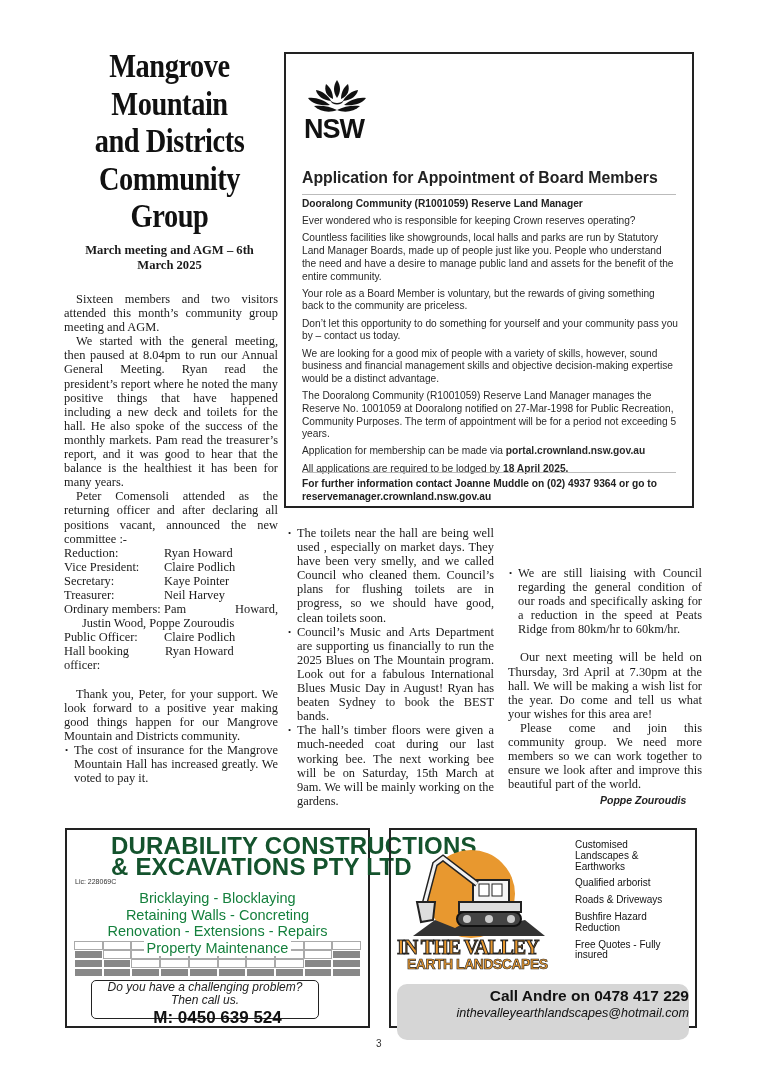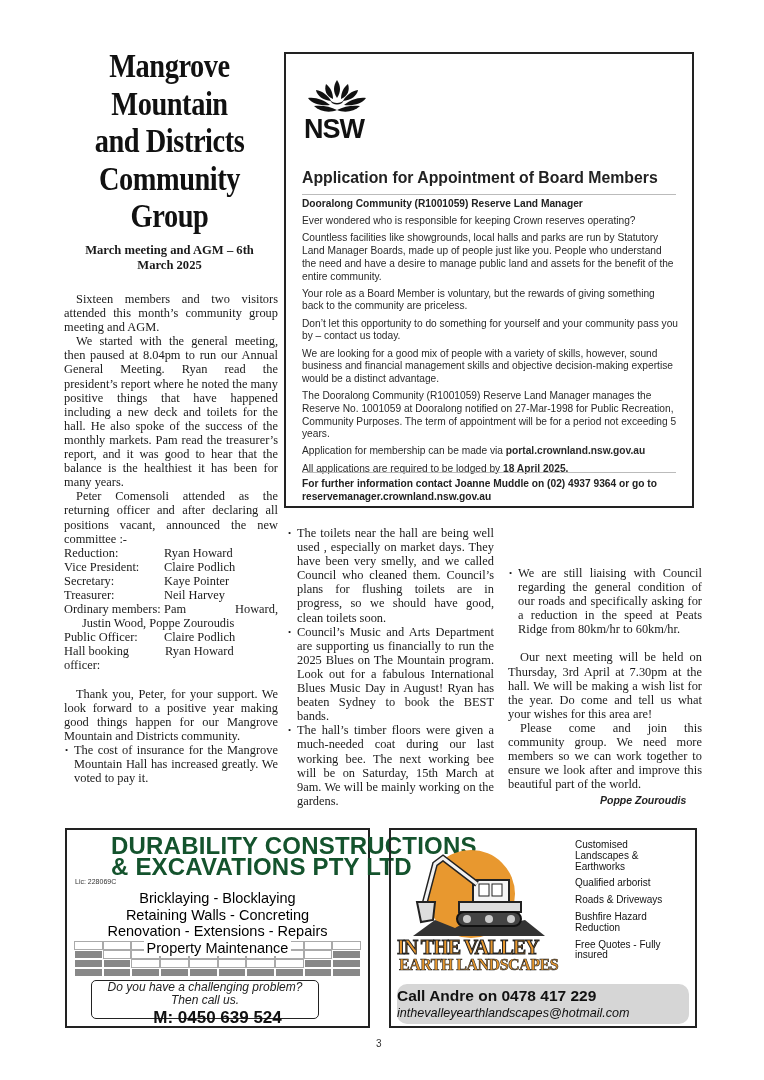--- a/index.html
+++ b/index.html
@@ -30,36 +30,36 @@
   .nsw .body .sub { font-weight: bold; color: #222; }
   .nsw .rule2 { position: absolute; left: 16px; right: 16px; top: 418px; border-top: 1px solid #bbb; }
   .nsw .contact { position: absolute; left: 16px; right: 14px; top: 424px; font-size: 10.2px; line-height: 12.7px; font-weight: bold; color: #222; }
 
   .signature { position: absolute; left: 600px; top: 794px; font-family: "Liberation Sans", sans-serif; font-style: italic; font-weight: bold; font-size: 10.5px; color: #222; }
 
   
   .ad1 { position: absolute; left: 65px; top: 828px; width: 305px; height: 200px; border: 2px solid #222; box-sizing: border-box; font-family: "Liberation Sans", sans-serif; }
   .ad1 .name { position: absolute; left: 8px; top: 5px; font-weight: bold; font-size: 24px; line-height: 21px; color: #14532d; white-space: nowrap; letter-spacing: 0.2px; margin-left: 36px; }
   .ad1 .lic { position: absolute; left: 8px; top: 48px; font-size: 7px; color: #333; }
-  .ad1 .services { position: absolute; left: 0; right: 0; top: 60px; text-align: center; font-size: 14.5px; line-height: 16.5px; color: #000000; z-index: 2; }
+  .ad1 .services { position: absolute; left: 0; right: 0; top: 60px; text-align: center; font-size: 14.5px; line-height: 16.5px; color: #15803d; z-index: 2; }
   .ad1 .services span { background: rgba(255,255,255,0.0); }
   .ad1 .services .pm { display: inline-block; background: #fff; padding: 0 3px; }
   .bricks { position: absolute; left: 7px; top: 111px; width: 287px; height: 36px; z-index: 1; }
   .bricks .brow { display: flex; height: 9px; }
   .bricks .b { flex: 1; border: 1px solid #fff; box-sizing: border-box; background: #888; }
   .bricks .b.w { background: #fff; border-color: #aaa; }
   .ad1 .q { position: absolute; left: 24px; top: 150px; width: 228px; height: 39px; border: 1.5px solid #222; border-radius: 5px; box-sizing: border-box; text-align: center; font-style: italic; font-size: 12px; line-height: 12.5px; color: #222; }
   .ad1 .phone { position: absolute; left: 0; right: 0; top: 178px; text-align: center; font-weight: bold; font-size: 17px; color: #111; }
 
   
   .ad2 { position: absolute; left: 389px; top: 828px; width: 308px; height: 200px; border: 2px solid #222; box-sizing: border-box; font-family: "Liberation Sans", sans-serif; }
   .ad2 .logo { position: absolute; left: 4px; top: 10px; width: 160px; height: 130px; }
   .ad2 .list { position: absolute; left: 184px; top: 10px; font-size: 10px; line-height: 10.8px; color: #111; }
   .ad2 .list div { margin-bottom: 6px; }
-  .ad2 .call { position: absolute; left: 6px; right: 6px; top: 154px; height: 40px; background: #d6d6d6; border-radius: 10px; text-align: left; }
+  .ad2 .call { position: absolute; left: 6px; right: 6px; top: 154px; height: 56px; background: #d6d6d6; border-radius: 10px; text-align: right; }
   .ad2 .call .line1 { font-weight: bold; font-size: 15.5px; color: #111; margin-top: 3px; }
   .ad2 .call .line2 { font-style: italic; font-size: 12.6px; color: #111; margin-top: 1px; }
 
   .pagenum { position: absolute; left: 376px; top: 1038px; font-family: "Liberation Sans", sans-serif; font-size: 10px; color: #333; }
 </style>
 </head>
 <body>
 
 <div class="title">
   <div>Mangrove</div>
@@ -246,21 +246,21 @@
       <rect x="64" y="62" width="62" height="10" fill="#ddd" stroke="#222" stroke-width="2"></rect>
       <rect x="62" y="72" width="64" height="14" rx="7" fill="#444" stroke="#111" stroke-width="2"></rect>
       <circle cx="72" cy="79" r="4" fill="#ccc"></circle>
         <circle cx="94" cy="79" r="4" fill="#ccc"></circle>
         <circle cx="116" cy="79" r="4" fill="#ccc"></circle>
       <path d="M82 44 L48 18 L40 24 L30 62" stroke="#222" stroke-width="6" fill="none"></path>
       <path d="M82 44 L48 18 L40 24 L30 62" stroke="#f2f2f2" stroke-width="3" fill="none"></path>
       <path d="M22 62 L40 62 L38 80 L26 82 Z" fill="#ddd" stroke="#222" stroke-width="2"></path>
     </svg>
     <div style="position:absolute; left:2px; top:96px; font-family:'Liberation Serif',serif; font-weight:bold; font-size:20px; color:#E8982F; -webkit-text-stroke:1px #222; letter-spacing:-1px; white-space:nowrap;">IN THE VALLEY</div>
-    <div style="position:absolute; left:4px; top:116px; font-family:Liberation Serif, serif; font-weight:bold; font-size:16px; color:#E8982F; -webkit-text-stroke:0.6px #222; letter-spacing:-0.5px; white-space:nowrap;">EARTH LANDSCAPES</div>
+    <div style="position:absolute; left:12px; top:116px; font-family:Liberation Sans, sans-serif; font-weight:bold; font-size:14px; color:#E8982F; -webkit-text-stroke:0.6px #222; letter-spacing:-0.5px; white-space:nowrap;">EARTH LANDSCAPES</div>
   </div>
   <div class="list">
     <div style="width:88px;">Customised Landscapes &amp; Earthworks</div>
     <div>Qualified arborist</div>
     <div>Roads &amp; Driveways</div>
     <div style="width:90px;">Bushfire Hazard Reduction</div>
     <div style="width:110px;">Free Quotes - Fully insured</div>
   </div>
   <div class="call">
     <div class="line1">Call Andre on 0478 417 229</div>

